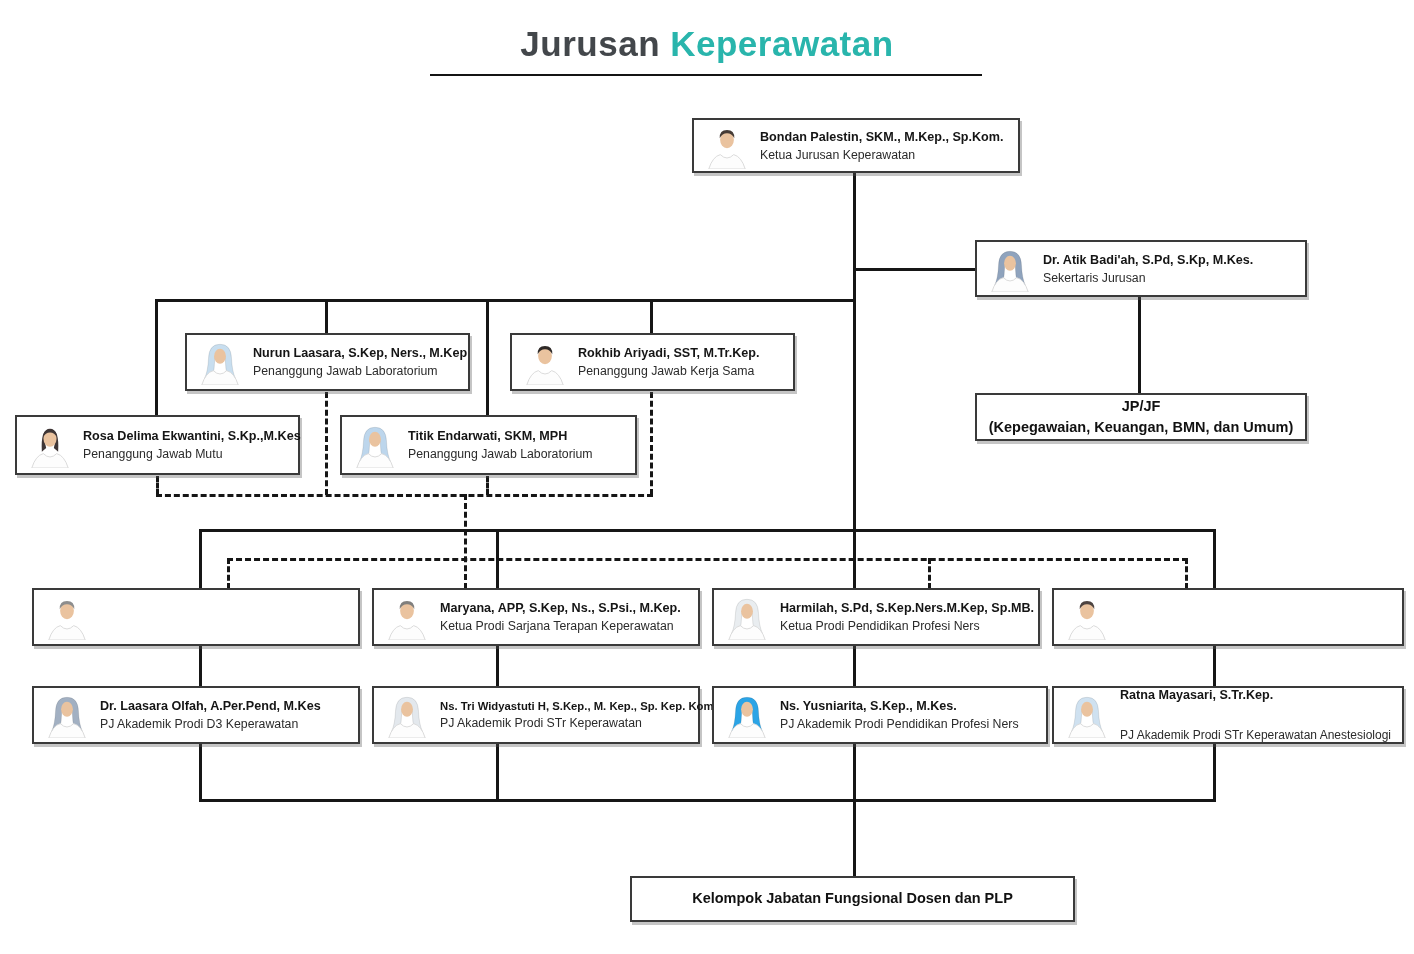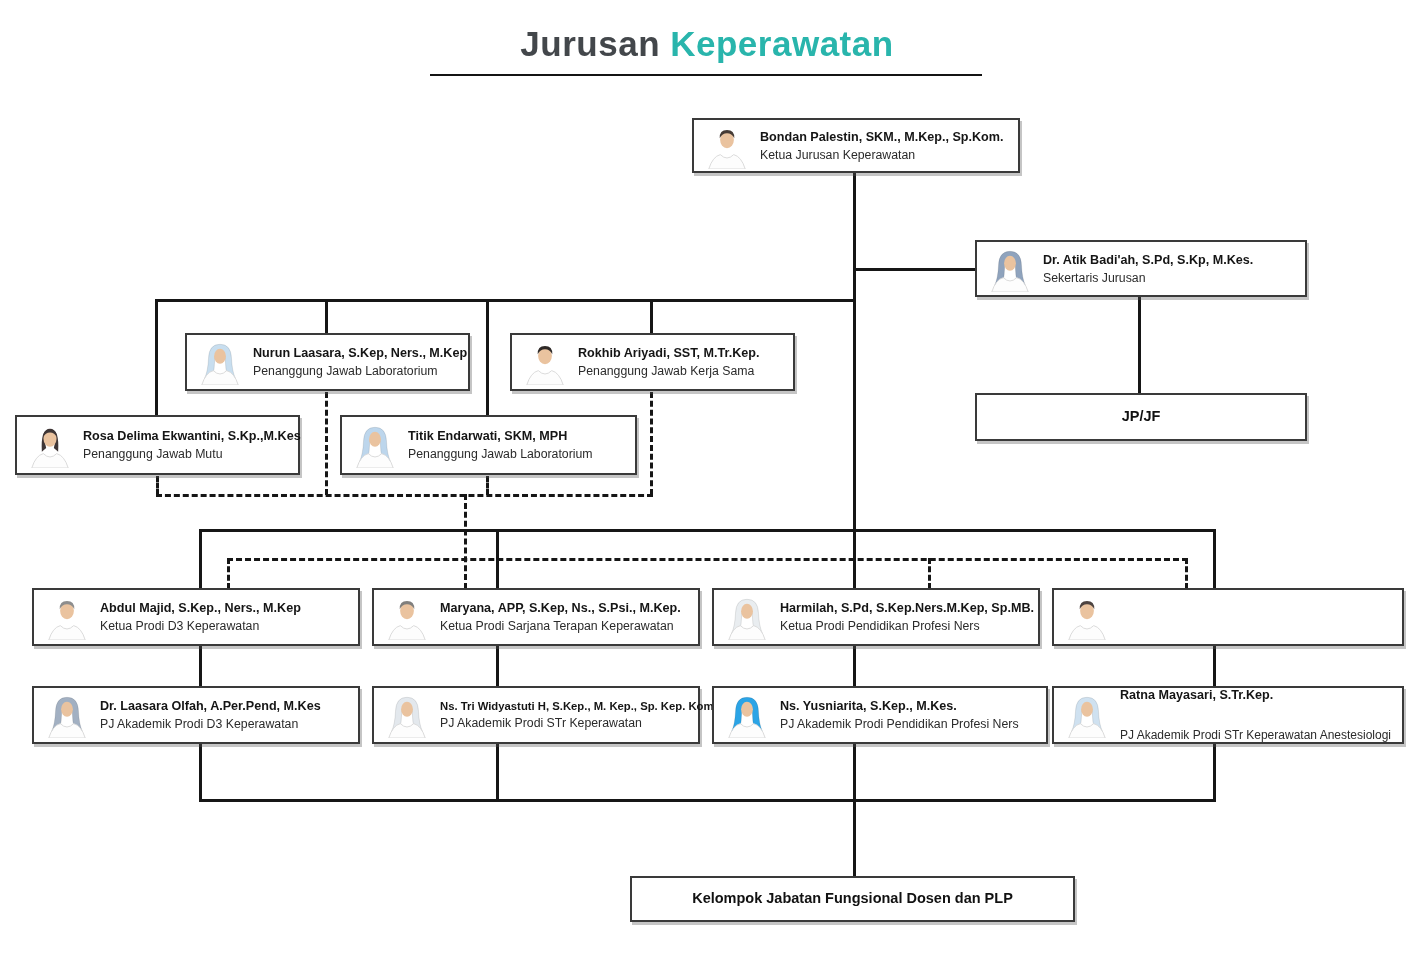--- a/index.html
+++ b/index.html
@@ -151,24 +151,20 @@
       <span class="name">Titik Endarwati, SKM, MPH</span>
       <span class="role">Penanggung Jawab Laboratorium</span>
     </span>
 </div>
 <div class="card" style="left:32px;top:588px;width:328px;height:58px">
   <span class="avatar"><svg viewBox="0 0 44 48" width="44" height="46" xmlns="http://www.w3.org/2000/svg">
         <path d="M3 48 Q7 35 15 33 Q22 40 29 33 Q37 35 41 48 Z" fill="#fdfdfd" stroke="#d9d9d9" stroke-width="1"></path>
         <ellipse cx="22" cy="17.5" rx="7.2" ry="8.8" fill="#eac39f"></ellipse>
         <path d="M14.4 16 Q14 7.4 22 7.4 Q30 7.4 29.6 16 Q27 10.8 22 10.8 Q17 10.8 14.4 16 Z" fill="#8d8d8d"></path>
       </svg></span>
-  <span class="txt">
-      <span class="name">Abdul Majid, S.Kep., Ners., M.Kep</span>
-      <span class="role">Ketua Prodi D3 Keperawatan</span>
-    </span>
 </div>
 <div class="card" style="left:372px;top:588px;width:328px;height:58px">
   <span class="avatar"><svg viewBox="0 0 44 48" width="44" height="46" xmlns="http://www.w3.org/2000/svg">
         <path d="M3 48 Q7 35 15 33 Q22 40 29 33 Q37 35 41 48 Z" fill="#fdfdfd" stroke="#d9d9d9" stroke-width="1"></path>
         <ellipse cx="22" cy="17.5" rx="7.2" ry="8.8" fill="#eac39f"></ellipse>
         <path d="M14.4 16 Q14 7.4 22 7.4 Q30 7.4 29.6 16 Q27 10.8 22 10.8 Q17 10.8 14.4 16 Z" fill="#807f7d"></path>
       </svg></span>
   <span class="txt">
       <span class="name">Maryana, APP, S.Kep, Ns., S.Psi., M.Kep.</span>
       <span class="role">Ketua Prodi Sarjana Terapan Keperawatan</span>
@@ -232,16 +228,17 @@
         <ellipse cx="22" cy="18" rx="6.2" ry="7.8" fill="#eac39f"></ellipse>
       </svg></span>
   <span class="txt">
       <span class="name">Ratna Mayasari, S.Tr.Kep.</span>
       <span class="role">PJ Akademik Prodi STr Keperawatan Anestesiologi</span>
     </span>
 </div>
 
 <div class="pbox" style="left:975px;top:393px;width:332px;height:48px">
   <span class="l1">JP/JF</span>
+  <span class="l2">(Kepegawaian, Keuangan, BMN, dan Umum)</span>
 </div>
 <div class="pbox" style="left:630px;top:876px;width:445px;height:46px">
   <span class="l1">Kelompok Jabatan Fungsional Dosen dan PLP</span>
 </div>
 
 </body></html>

